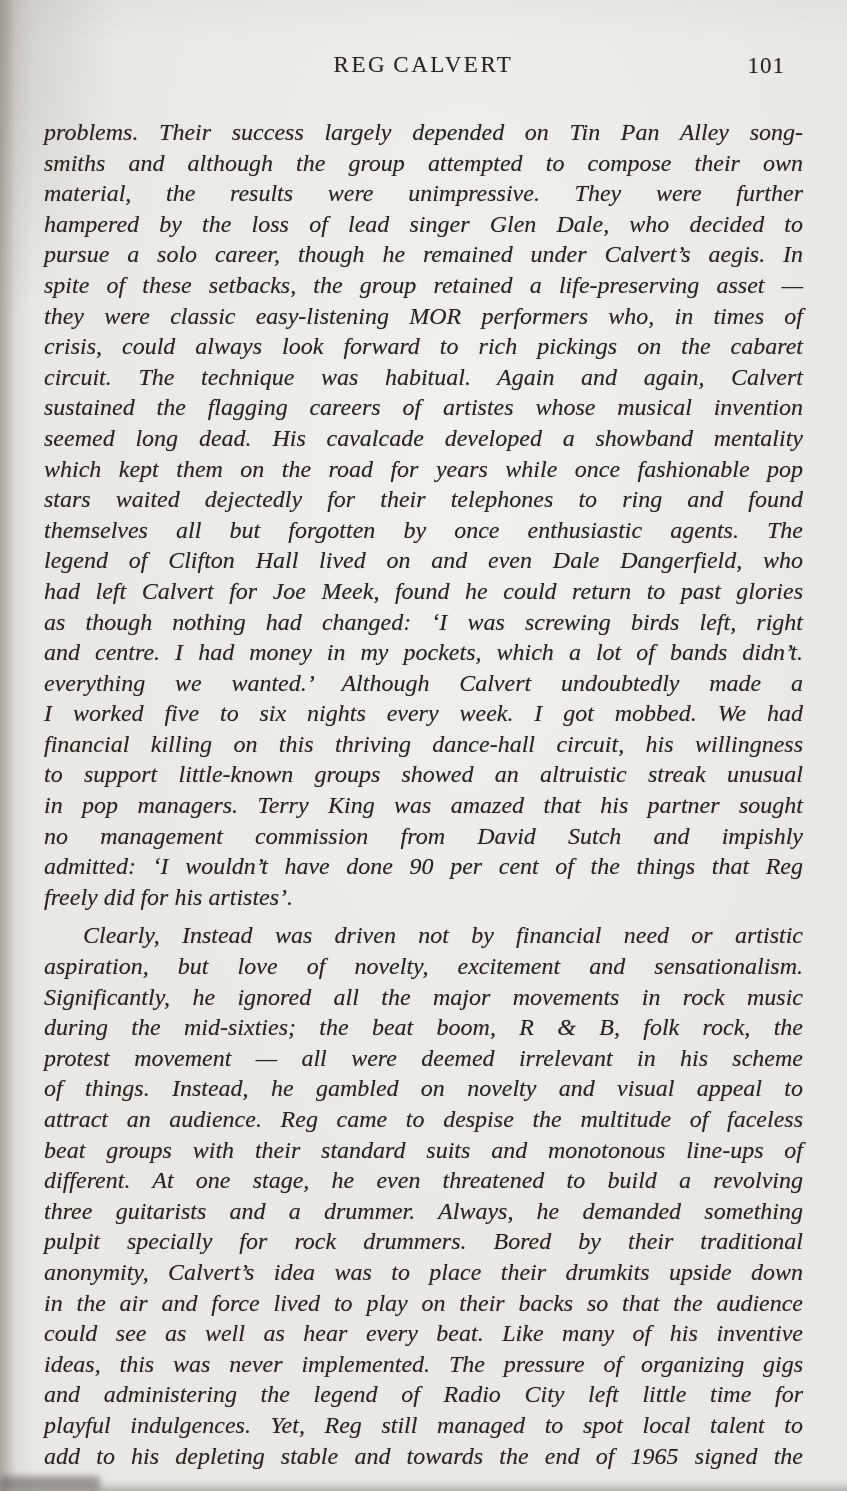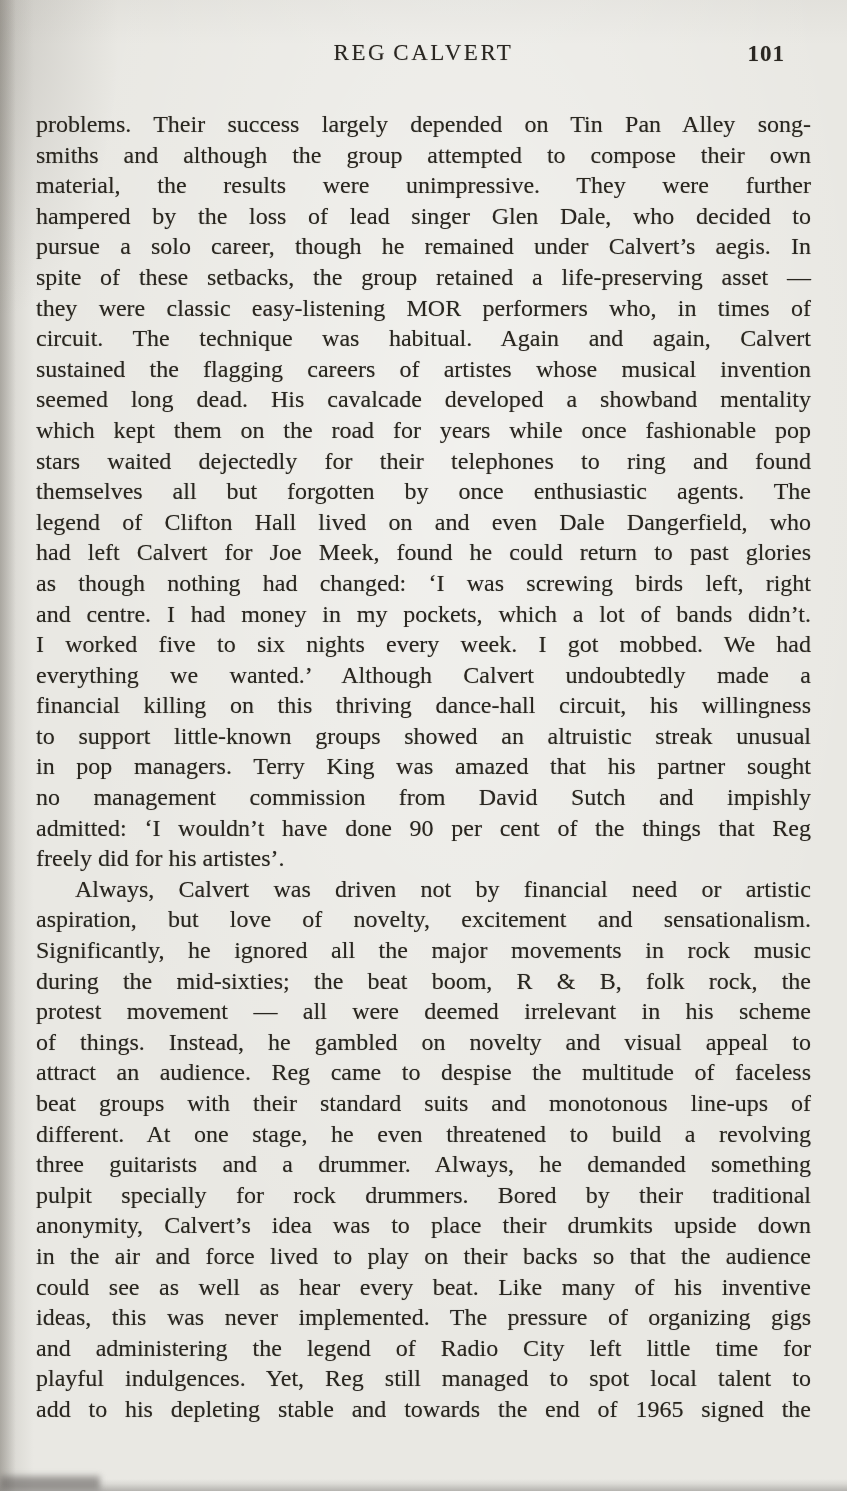--- a/index.html
+++ b/index.html
@@ -49,50 +49,49 @@
     left: 0; bottom: 1px;
     width: 100px; height: 14px;
     background: rgba(92,90,87,0.55);
     filter: blur(3px);
     pointer-events: none;
   }
   
   .page-header {
     position: absolute;
     left: 36px;
-    top: 40px;
+    top: 52px;
     width: 775px;
     height: 32px;
     text-align: center;
     color: #2a2722;
     text-shadow: 0 0 1px rgba(45,40,32,0.35);
   }
   .running-title {
     font-size: 23px;
     letter-spacing: 2.5px;
     word-spacing: -2px;
   }
   .page-number {
     position: absolute;
     right: 26px;
     top: 1px;
     font-size: 23px;
     letter-spacing: 1px;
-    font-weight: bold;
   }
   
   .text-block {
     position: absolute;
     left: 36px;
     top: 109px;
     width: 775px;
     color: #29261f;
     text-shadow: 0 0 1px rgba(45,40,32,0.4);
   }
-  .para { margin: 0; }
+  .para { margin: 8px; font-style: italic; }
   .line {
     font-size: 24px;
     line-height: 30.6px;
     white-space: normal;
     text-align: justify;
     text-align-last: justify;
   }
   .para[data-last-align="left"] .line:last-child {
     text-align-last: left;
   }
@@ -117,41 +116,42 @@
 
   <main class="text-block">
     <div class="para" data-last-align="left">
         <div class="line">problems. Their success largely depended on Tin Pan Alley song-</div>
         <div class="line">smiths and although the group attempted to compose their own</div>
         <div class="line">material, the results were unimpressive. They were further</div>
         <div class="line">hampered by the loss of lead singer Glen Dale, who decided to</div>
         <div class="line">pursue a solo career, though he remained under Calvert’s aegis. In</div>
         <div class="line">spite of these setbacks, the group retained a life-preserving asset —</div>
         <div class="line">they were classic easy-listening MOR performers who, in times of</div>
+        <div class="line">crisis, could always look forward to rich pickings on the cabaret</div>
         <div class="line">circuit. The technique was habitual. Again and again, Calvert</div>
         <div class="line">sustained the flagging careers of artistes whose musical invention</div>
         <div class="line">seemed long dead. His cavalcade developed a showband mentality</div>
         <div class="line">which kept them on the road for years while once fashionable pop</div>
         <div class="line">stars waited dejectedly for their telephones to ring and found</div>
         <div class="line">themselves all but forgotten by once enthusiastic agents. The</div>
         <div class="line">legend of Clifton Hall lived on and even Dale Dangerfield, who</div>
         <div class="line">had left Calvert for Joe Meek, found he could return to past glories</div>
         <div class="line">as though nothing had changed: ‘I was screwing birds left, right</div>
         <div class="line">and centre. I had money in my pockets, which a lot of bands didn’t.</div>
+        <div class="line">everything we wanted.’ Although Calvert undoubtedly made a</div>
         <div class="line">I worked five to six nights every week. I got mobbed. We had</div>
-        <div class="line">everything we wanted.’ Although Calvert undoubtedly made a</div>
         <div class="line">financial killing on this thriving dance-hall circuit, his willingness</div>
         <div class="line">to support little-known groups showed an altruistic streak unusual</div>
         <div class="line">in pop managers. Terry King was amazed that his partner sought</div>
         <div class="line">no management commission from David Sutch and impishly</div>
         <div class="line">admitted: ‘I wouldn’t have done 90 per cent of the things that Reg</div>
         <div class="line">freely did for his artistes’.</div>
       </div>
     <div class="para indented">
-        <div class="line">Always, Calvert was driven not by financial need or artistic</div>
+        <div class="line">Clearly, Instead was driven not by financial need or artistic</div>
         <div class="line">aspiration, but love of novelty, excitement and sensationalism.</div>
         <div class="line">Significantly, he ignored all the major movements in rock music</div>
         <div class="line">during the mid-sixties; the beat boom, R &amp; B, folk rock, the</div>
         <div class="line">protest movement — all were deemed irrelevant in his scheme</div>
         <div class="line">of things. Instead, he gambled on novelty and visual appeal to</div>
         <div class="line">attract an audience. Reg came to despise the multitude of faceless</div>
         <div class="line">beat groups with their standard suits and monotonous line-ups of</div>
         <div class="line">different. At one stage, he even threatened to build a revolving</div>
         <div class="line">three guitarists and a drummer. Always, he demanded something</div>
         <div class="line">pulpit specially for rock drummers. Bored by their traditional</div>

